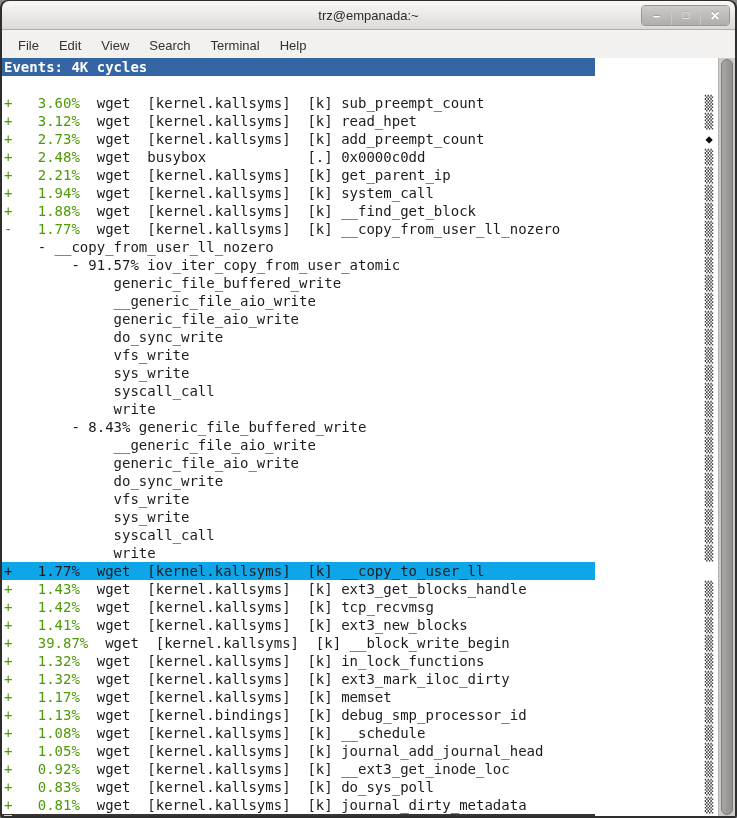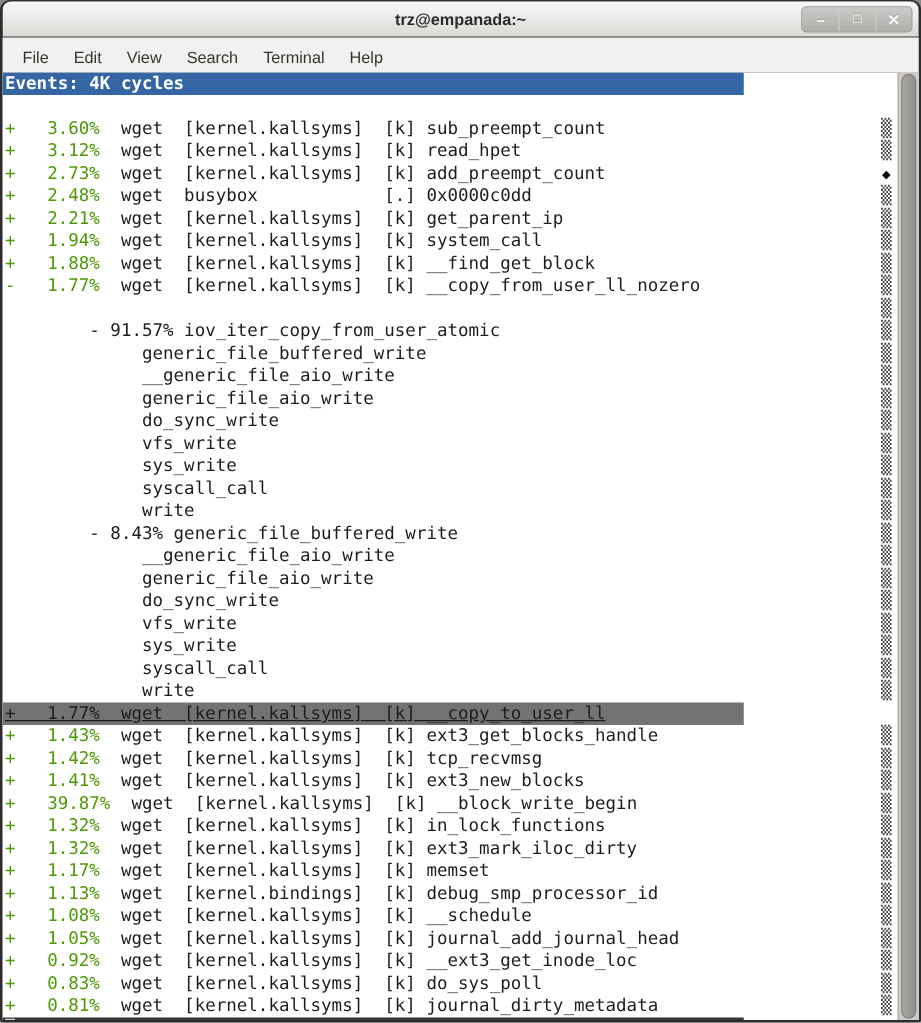--- a/index.html
+++ b/index.html
@@ -16,21 +16,21 @@
 
   
   .titlebar {
     height:29px; position:relative;
     background:linear-gradient(#f9f8f7, #dcdad7);
     border-bottom:1px solid #b0aeab;
     border-radius:7px 7px 0 0;
   }
   .title {
     display:block; text-align:center;
-    font-weight:bold; font-size:13px; line-height:29px; color:#2c2a28;
+    font-weight:normal; font-size:13px; line-height:29px; color:#2c2a28;
   }
   .winbtns {
     position:absolute; right:5px; top:4px; height:21px;
     display:flex; border:1px solid #999693; border-radius:4px; overflow:hidden;
   }
   .wbtn {
     width:29px; display:flex; align-items:center; justify-content:center;
     background:linear-gradient(#cdcbc9, #b0aeab);
     color:#ffffff; font-weight:bold; font-size:12px; line-height:1;
     cursor:default; text-shadow:0 -1px 0 #9a9895;
@@ -54,21 +54,21 @@
     font:bold 14px/18px "DejaVu Sans Mono", monospace;
     padding-left:2px; white-space:pre;
   }
   .rows { padding-top:18px; }
   .row {
     height:18px; position:relative; padding-left:2px;
     font:14px/18px "DejaVu Sans Mono", monospace;
     color:#1c1c1c; white-space:pre;
   }
   .row .m { color:#4e9a06; }
-  .row.sel { background:#737373;text-decoration:underline; }
+  .row.sel { background:#0ea5e9; }
   .row.sel .m { color:#1c1c1c; }
   .mark {
     position:absolute; left:701px; top:0; width:12px;
     text-align:center; color:#454545; font-size:14px;
   }
   .mark.diamond { color:#0d0d0d; font-size:12px; }
 
   .statusbar {
     height:18px; background:#37352f; color:#d9d7d2;
     font:14px/18px "DejaVu Sans Mono", monospace;
@@ -122,21 +122,21 @@
       <div class="hdr">Events: 4K cycles</div>
       <div class="rows">
           <div class="row"><span class="m">+   3.60%</span><span class="t">  wget  [kernel.kallsyms]  [k] sub_preempt_count</span><span class="mark">▒</span></div>
           <div class="row"><span class="m">+   3.12%</span><span class="t">  wget  [kernel.kallsyms]  [k] read_hpet</span><span class="mark">▒</span></div>
           <div class="row"><span class="m">+   2.73%</span><span class="t">  wget  [kernel.kallsyms]  [k] add_preempt_count</span><span class="mark diamond">◆</span></div>
           <div class="row"><span class="m">+   2.48%</span><span class="t">  wget  busybox            [.] 0x0000c0dd</span><span class="mark">▒</span></div>
           <div class="row"><span class="m">+   2.21%</span><span class="t">  wget  [kernel.kallsyms]  [k] get_parent_ip</span><span class="mark">▒</span></div>
           <div class="row"><span class="m">+   1.94%</span><span class="t">  wget  [kernel.kallsyms]  [k] system_call</span><span class="mark">▒</span></div>
           <div class="row"><span class="m">+   1.88%</span><span class="t">  wget  [kernel.kallsyms]  [k] __find_get_block</span><span class="mark">▒</span></div>
           <div class="row"><span class="m">-   1.77%</span><span class="t">  wget  [kernel.kallsyms]  [k] __copy_from_user_ll_nozero</span><span class="mark">▒</span></div>
-          <div class="row"><span class="m"></span><span class="mark">▒</span></div>
+          <div class="row"><span class="m"></span><span class="t">    - __copy_from_user_ll_nozero</span><span class="mark">▒</span></div>
           <div class="row"><span class="m"></span><span class="t">        - 91.57% iov_iter_copy_from_user_atomic</span><span class="mark">▒</span></div>
           <div class="row"><span class="m"></span><span class="t">             generic_file_buffered_write</span><span class="mark">▒</span></div>
           <div class="row"><span class="m"></span><span class="t">             __generic_file_aio_write</span><span class="mark">▒</span></div>
           <div class="row"><span class="m"></span><span class="t">             generic_file_aio_write</span><span class="mark">▒</span></div>
           <div class="row"><span class="m"></span><span class="t">             do_sync_write</span><span class="mark">▒</span></div>
           <div class="row"><span class="m"></span><span class="t">             vfs_write</span><span class="mark">▒</span></div>
           <div class="row"><span class="m"></span><span class="t">             sys_write</span><span class="mark">▒</span></div>
           <div class="row"><span class="m"></span><span class="t">             syscall_call</span><span class="mark">▒</span></div>
           <div class="row"><span class="m"></span><span class="t">             write</span><span class="mark">▒</span></div>
           <div class="row"><span class="m"></span><span class="t">        - 8.43% generic_file_buffered_write</span><span class="mark">▒</span></div>

